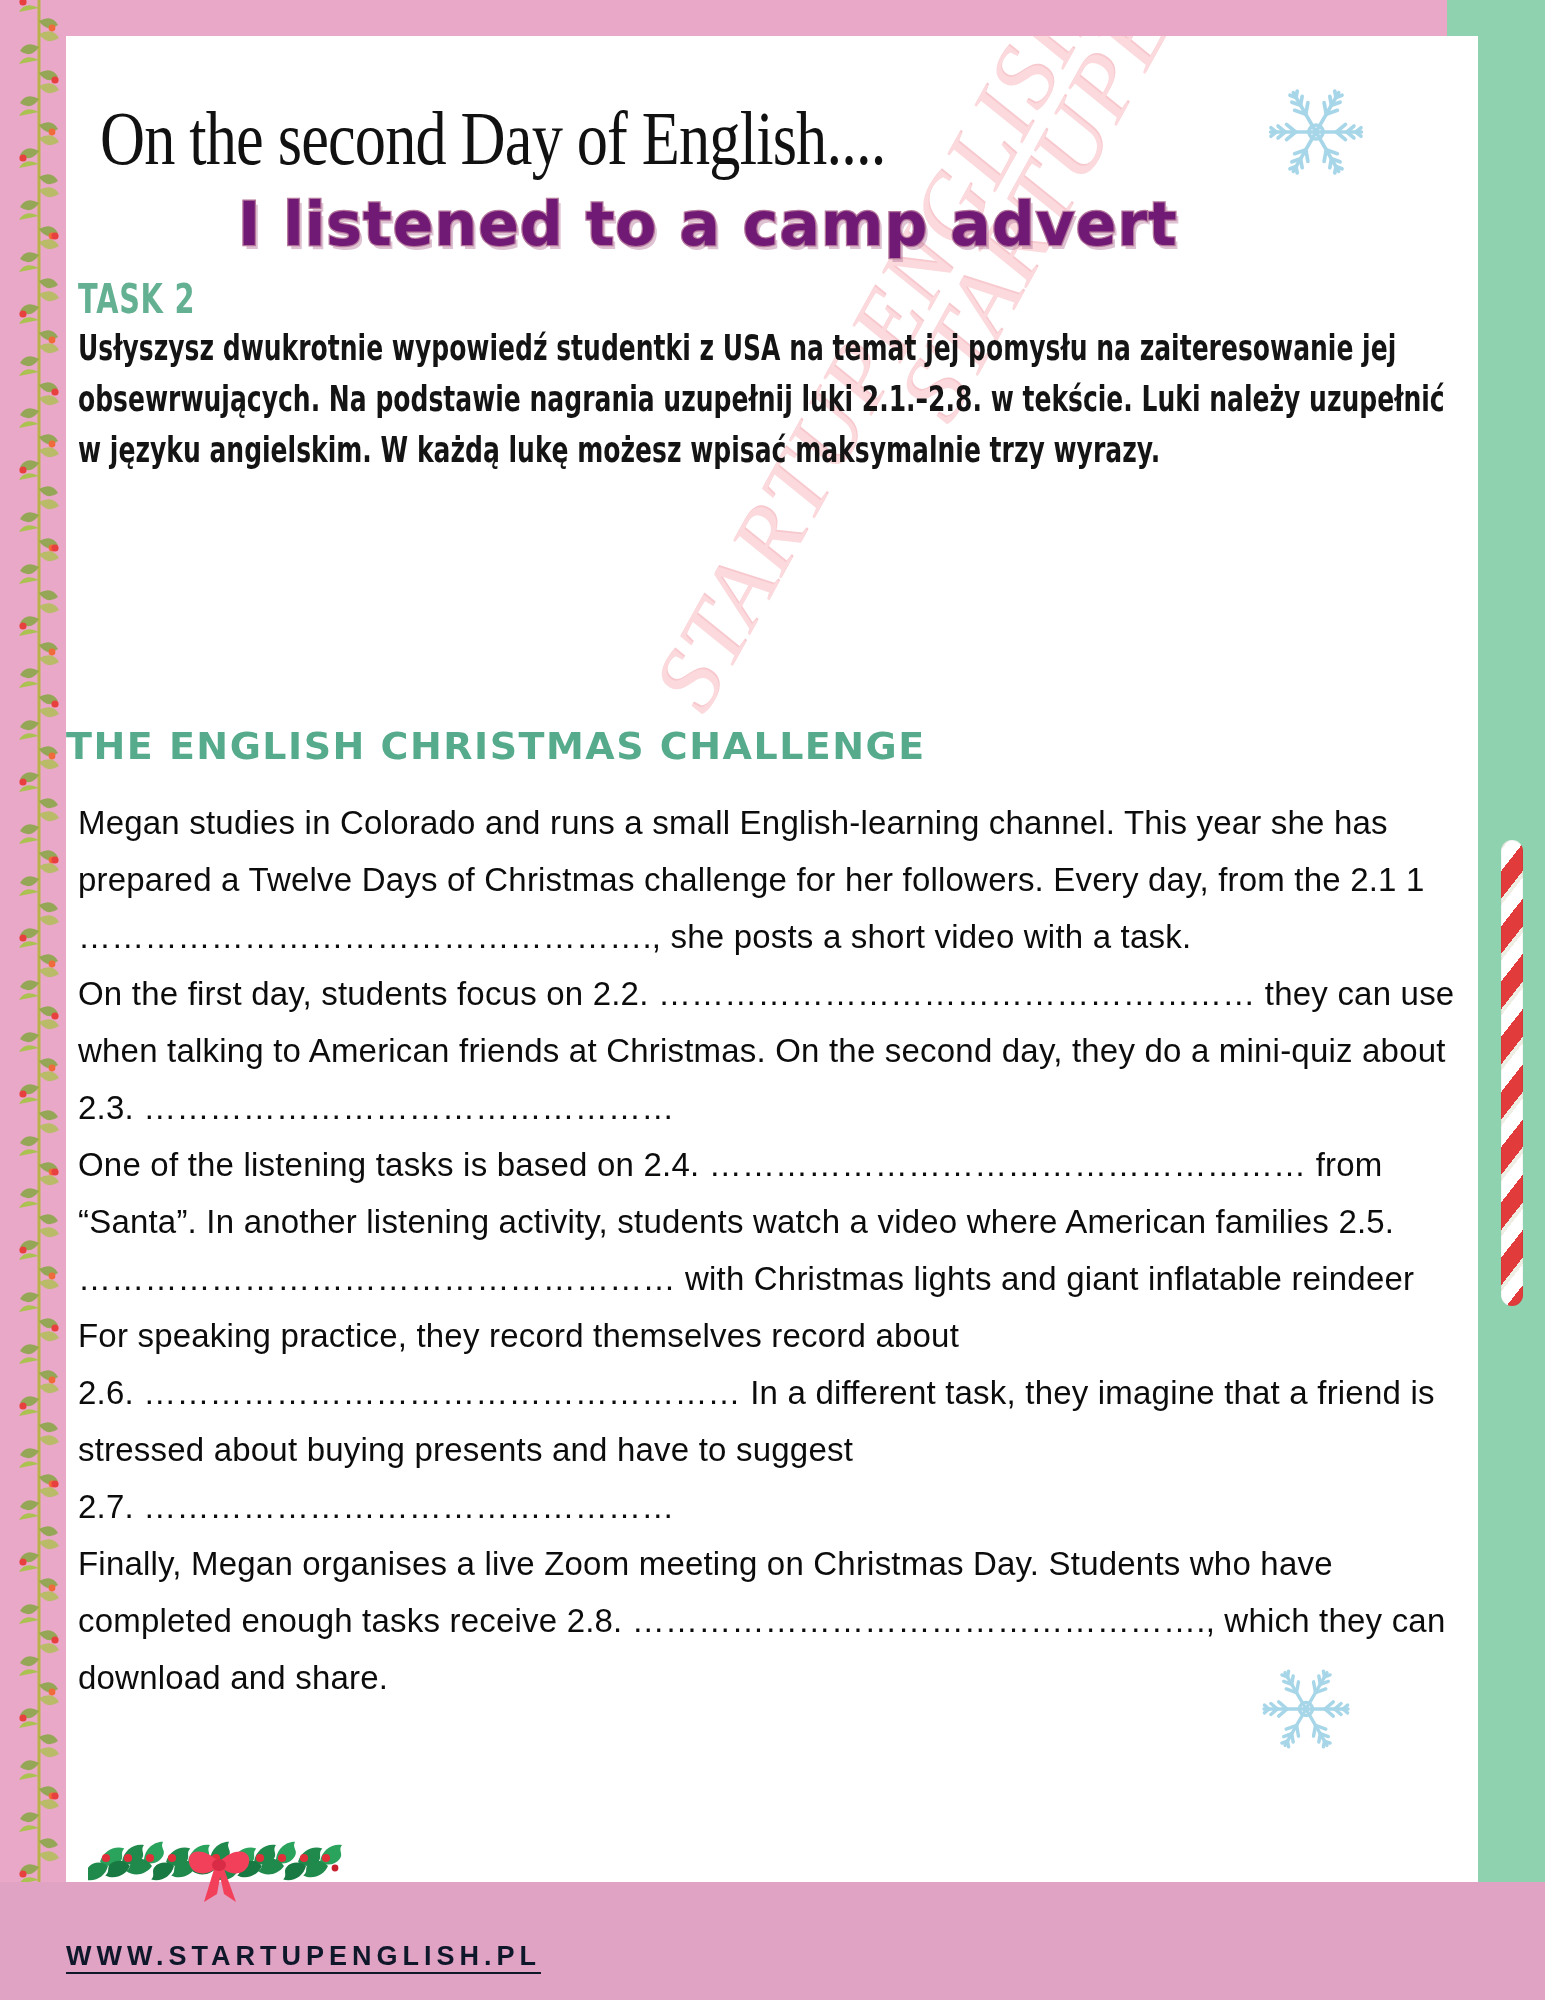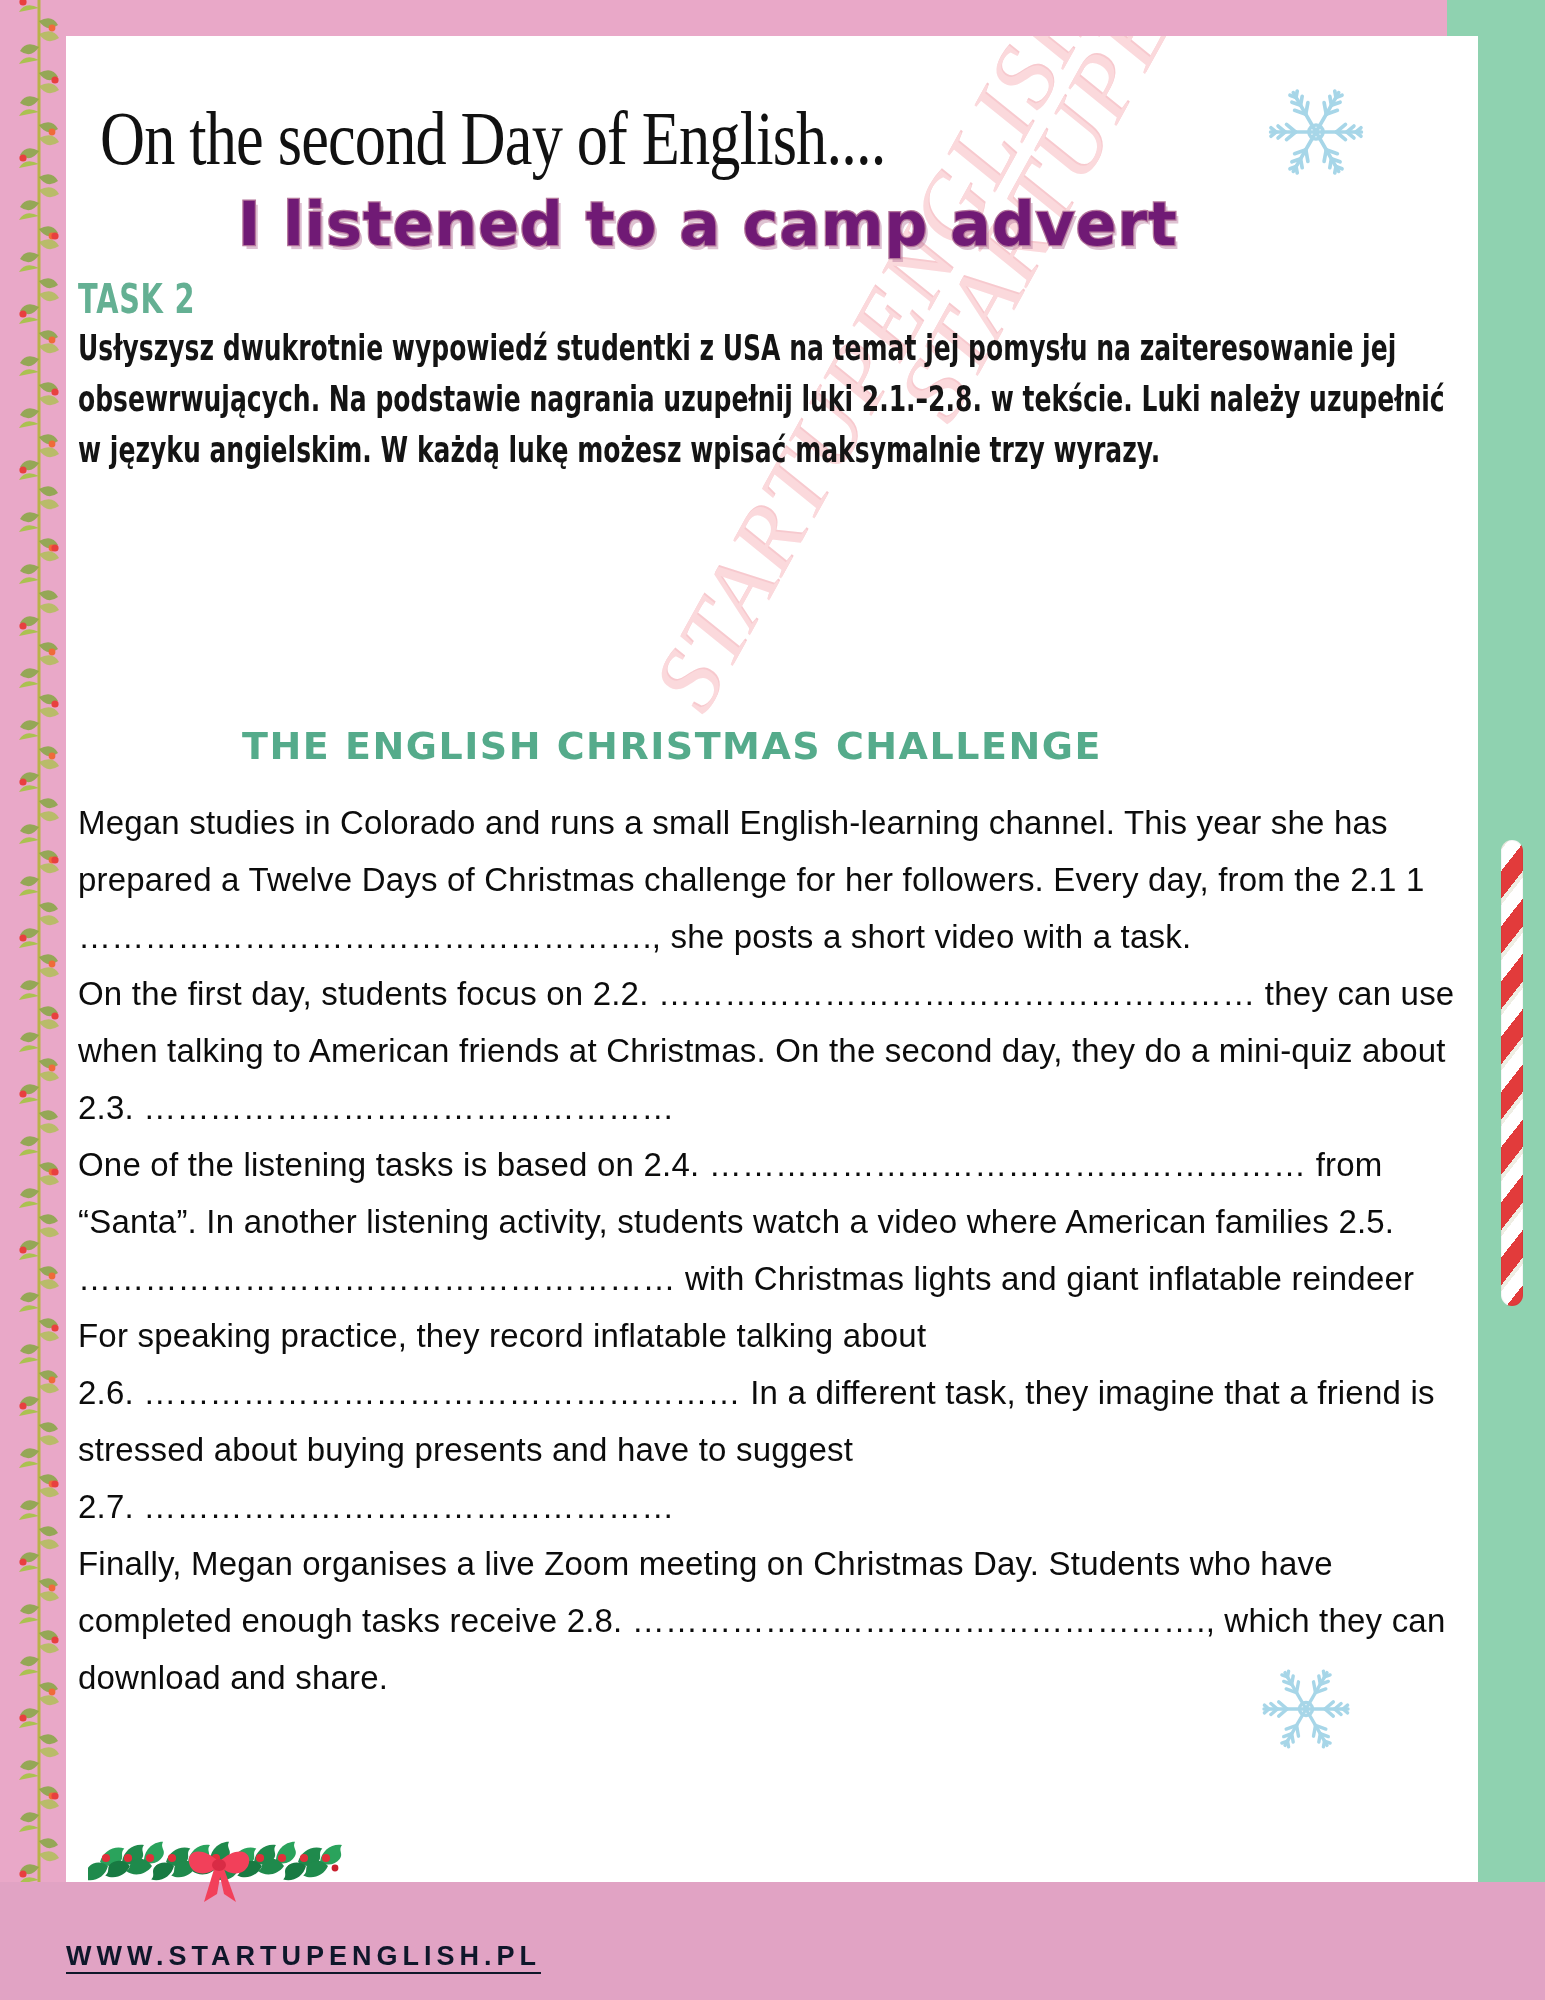--- a/index.html
+++ b/index.html
@@ -81,22 +81,21 @@
     position:absolute;left:12px;top:287px;width:1370px;
     font-family:"DejaVu Sans",sans-serif;
     font-weight:bold;font-size:35px;line-height:51px;
     color:#141414;
     transform:scaleX(.715);transform-origin:left top;
     width:1920px;
   }
 
   
   #challenge-heading{
-    position:absolute;left:16px;top:688px;width:1180px;
-    text-align:center;
+    position:absolute;left:0;top:688px;width:1180px;
     font-family:"DejaVu Sans",sans-serif;
     font-weight:bold;font-size:38px;
     letter-spacing:1.5px;
     color:#55ab8b;
   }
 
   
   #body-text{
     position:absolute;left:12px;top:758px;width:1396px;
     font-family:"Liberation Sans",sans-serif;
@@ -458,21 +457,21 @@
 
     <div id="task-label">TASK 2</div>
     <div id="instruction">Usłyszysz dwukrotnie wypowiedź studentki z USA na temat jej pomysłu na zaiteresowanie jej obsewrwujących. Na podstawie nagrania uzupełnij luki 2.1.–2.8. w tekście. Luki należy uzupełnić w języku angielskim. W każdą lukę możesz wpisać maksymalnie trzy wyrazy.</div>
 
     <div id="challenge-heading">THE ENGLISH CHRISTMAS CHALLENGE</div>
 
     <div id="body-text">
         <p>Megan studies in Colorado and runs a small English-learning channel. This year she has prepared a Twelve Days of Christmas challenge for her followers. Every day, from the 2.1  1 ……………………………………………., she posts a short video with a task.</p>
         <p>On the first day, students focus on 2.2. ……………………………………………… they can use when talking to American friends at Christmas. On the second day, they do a mini-quiz about 2.3. …………………………………………</p>
         <p>One of the listening tasks is based on 2.4. ……………………………………………… from “Santa”. In another listening activity, students watch a video where American families 2.5. ……………………………………………… with Christmas lights and giant inflatable reindeer</p>
-        <p>For speaking practice, they record inflatable talking about</p>
+        <p>For speaking practice, they record themselves record about</p>
         <p>2.6. ……………………………………………… In a different task, they imagine that a friend is stressed about buying presents and have to suggest</p>
         <p>2.7. …………………………………………</p>
         <p>Finally, Megan organises a live Zoom meeting on Christmas Day. Students who have completed enough tasks receive 2.8. ……………………………………………., which they can download and share.</p>
       </div>
 
   </div>
 
   <div id="candy-cane"></div>
 
   <div id="pink-footer"></div>

